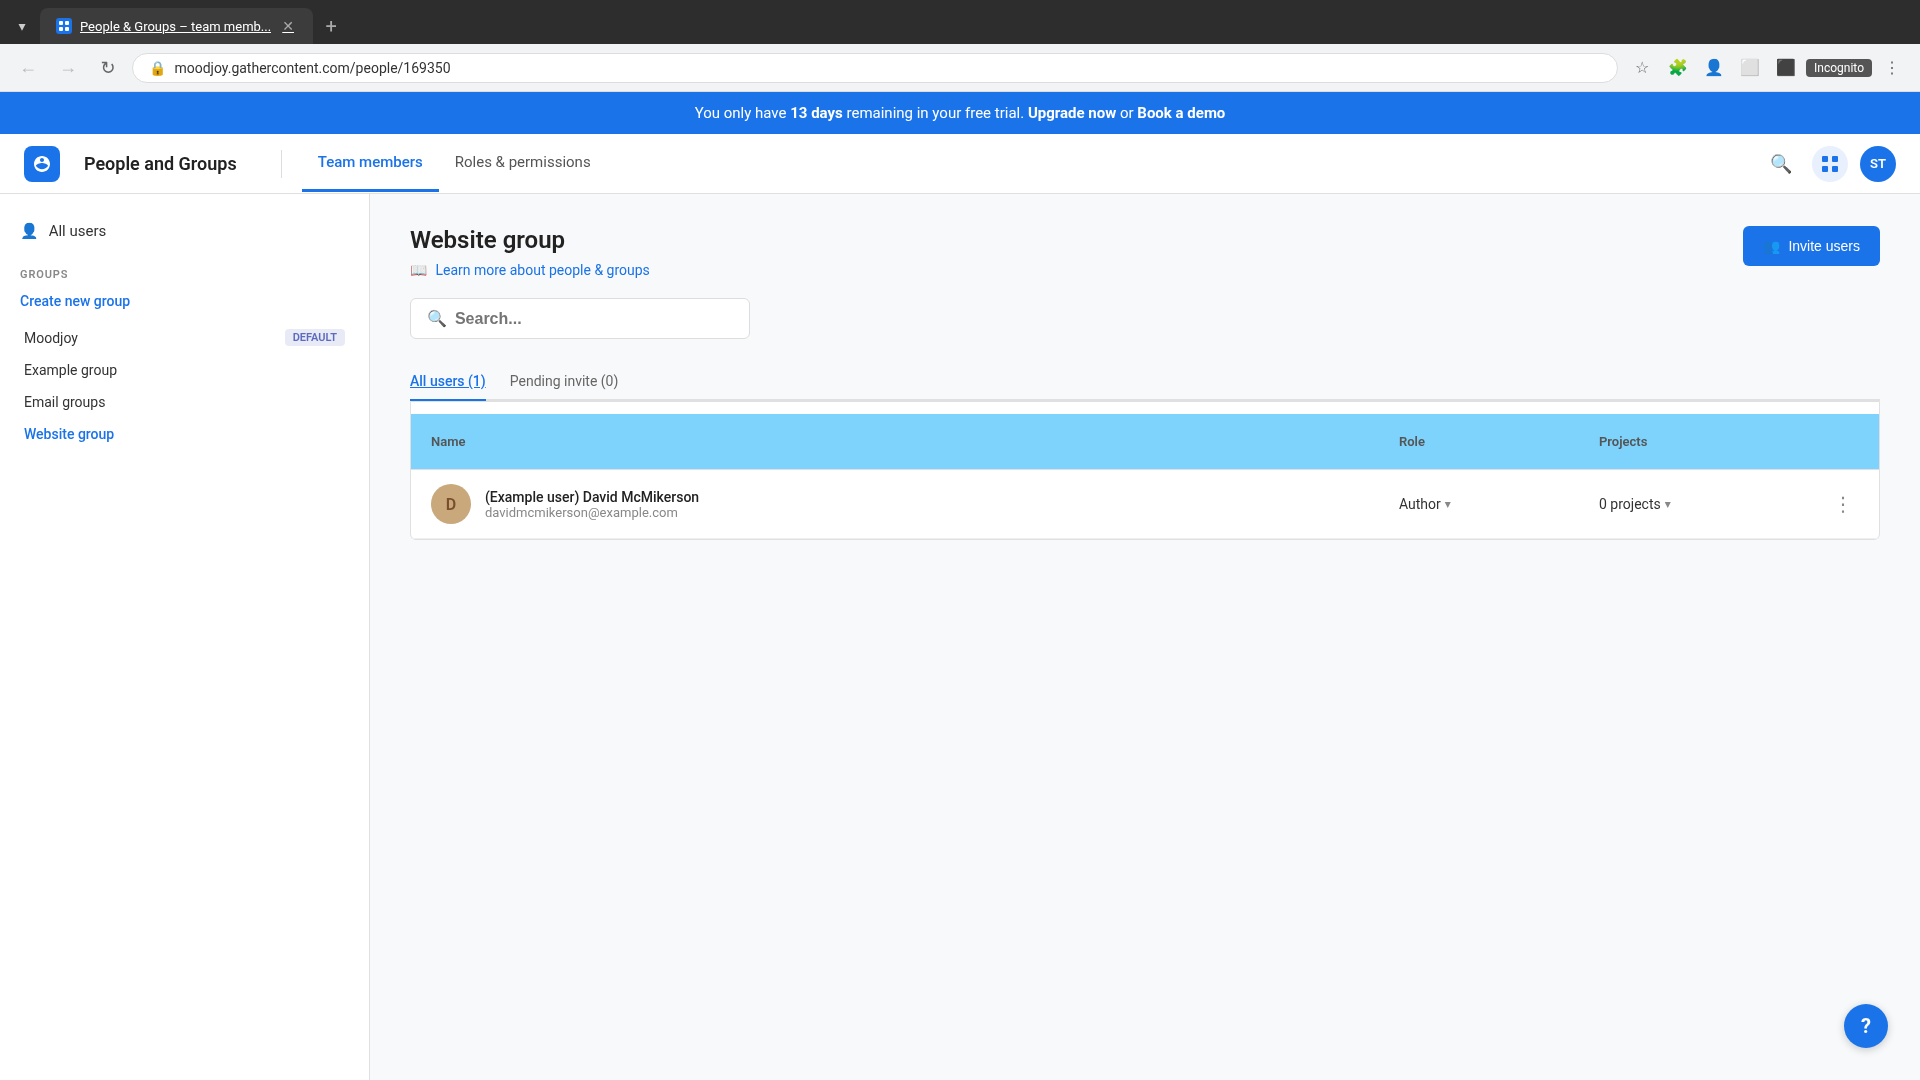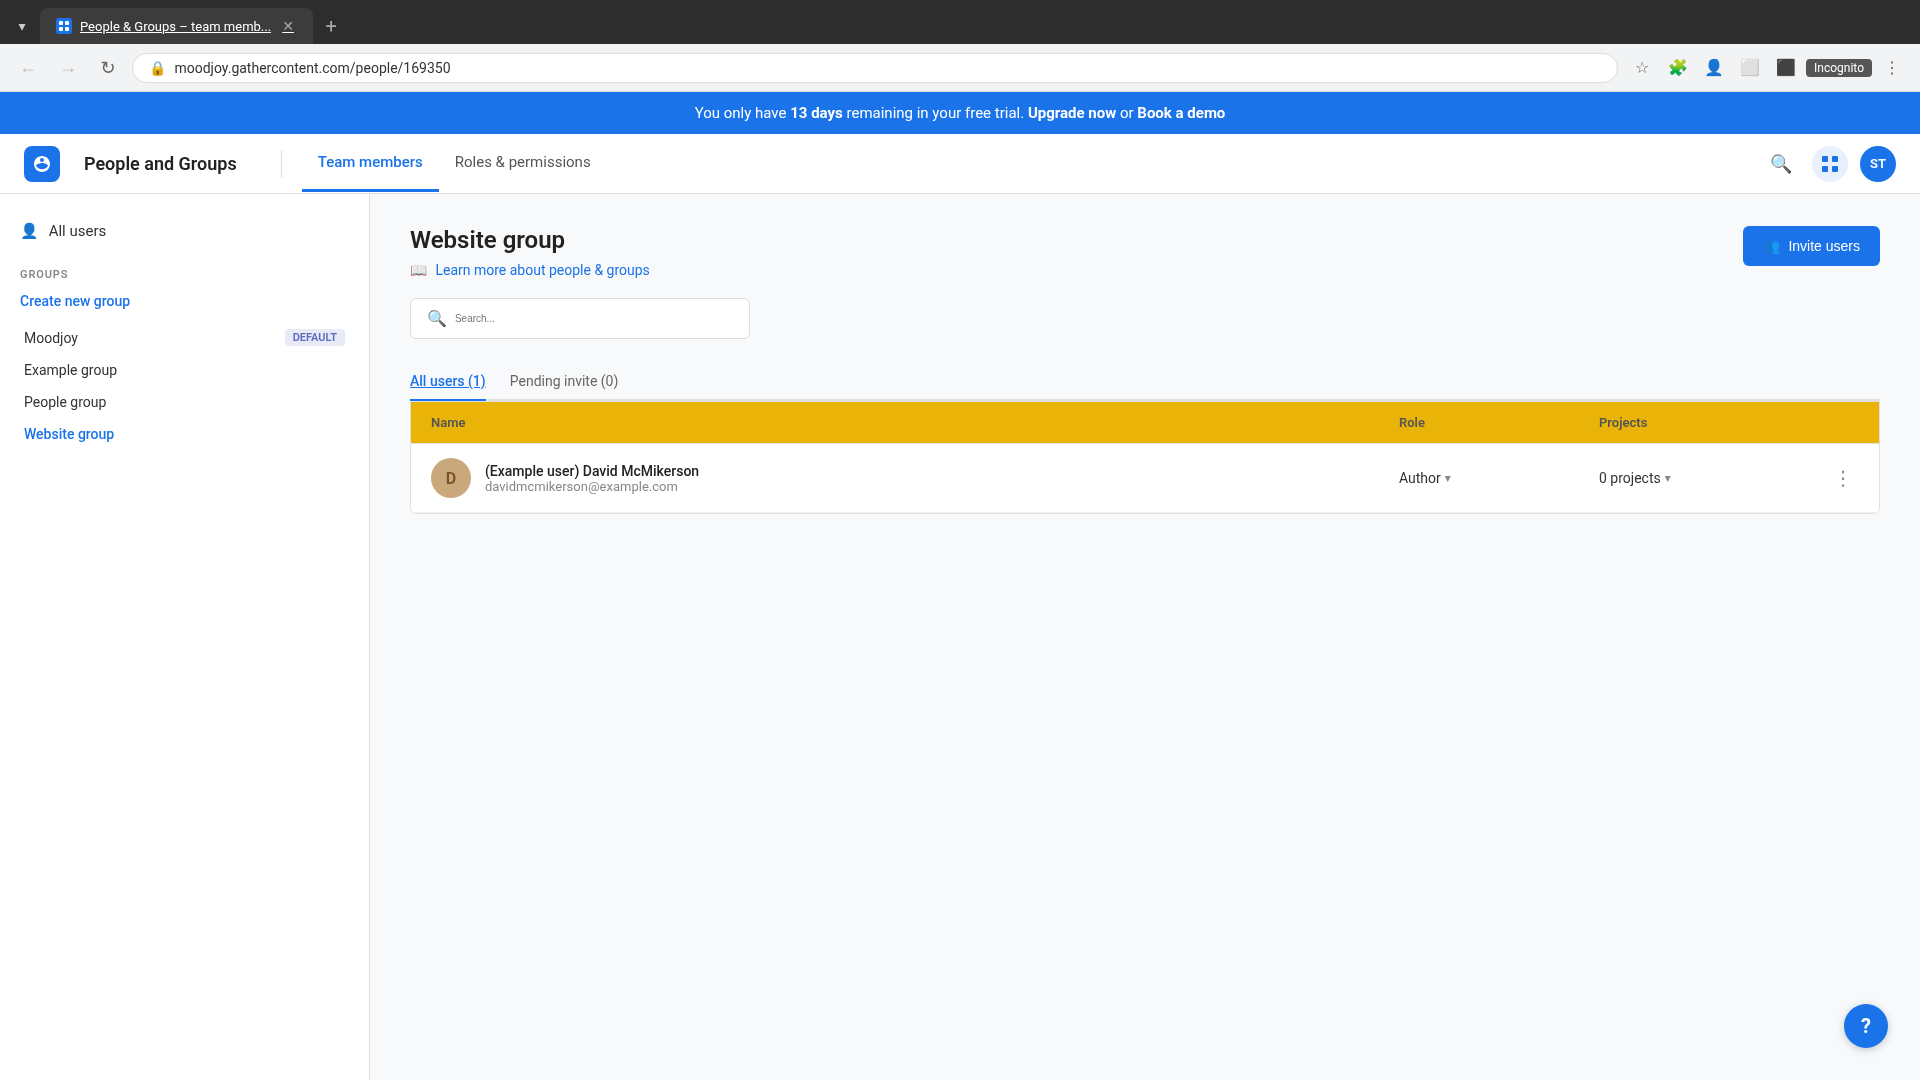--- a/index.html
+++ b/index.html
@@ -59,31 +59,31 @@
 
     
     .main-content { flex: 1; padding: 32px 40px; overflow-y: auto; background: #f8f9fa; }
     .content-header { display: flex; align-items: flex-start; justify-content: space-between; margin-bottom: 20px; }
     .group-title { font-size: 24px; font-weight: 600; color: #222; margin-bottom: 8px; }
     .learn-more-link { display: flex; align-items: center; gap: 8px; color: #1a73e8; font-size: 14px; cursor: pointer; }
     .invite-btn { background: #1a73e8; color: #fff; border: none; border-radius: 6px; padding: 12px 20px; font-size: 14px; font-weight: 500; cursor: pointer; display: flex; align-items: center; gap: 8px; white-space: nowrap; }
 
     
     .search-box { display: flex; align-items: center; gap: 8px; background: #fff; border: 1px solid #ddd; border-radius: 6px; padding: 10px 16px; width: 340px; margin-bottom: 24px; }
-    .search-input { border: none; outline: none; font-size: 10px; color: #701a75; flex: 1; background: transparent; }
+    .search-input { border: none; outline: none; font-size: 16px; color: #701a75; flex: 1; background: transparent; font-weight: bold; }
     .search-icon-wrap { color: #888; font-size: 16px; }
 
     
     .tabs { display: flex; border-bottom: 2px solid #e0e0e0; margin-bottom: 0; }
     .tab { padding: 10px 0; margin-right: 24px; font-size: 14px; color: #666; cursor: pointer; border-bottom: 2px solid transparent; margin-bottom: -2px; }
     .tab.active { color: #1a73e8; border-bottom-color: #1a73e8; font-weight: 500; text-decoration: underline; }
 
     
     .users-table { width: 100%; background: #fff; border: 1px solid #e0e0e0; border-radius: 0 0 6px 6px; }
-    .table-header { display: grid; grid-template-columns: 1fr 200px 200px 60px; padding: 13px 20px; border-bottom: 1px solid #e0e0e0; background: #eab308; }
+    .table-header { display: grid; grid-template-columns: 1fr 200px 200px 60px; padding: 20px 20px; border-bottom: 1px solid #e0e0e0; background: #7dd3fc; margin-top: 12px; }
     .table-header-cell { font-size: 13px; font-weight: 600; color: #555; text-transform: none; }
     .table-row { display: grid; grid-template-columns: 1fr 200px 200px 60px; padding: 14px 20px; border-bottom: 1px solid #f0f0f0; align-items: center; }
     .user-info { display: flex; align-items: center; gap: 14px; }
     .user-avatar-placeholder { width: 40px; height: 40px; border-radius: 50%; background: #c9a87c; display: flex; align-items: center; justify-content: center; font-size: 16px; color: #7a4e2d; font-weight: 600; }
     .user-name { font-size: 14px; font-weight: 500; color: #222; }
     .user-email { font-size: 13px; color: #888; }
     .role-cell { font-size: 14px; color: #333; display: flex; align-items: center; gap: 4px; cursor: pointer; }
     .role-chevron { color: #888; font-size: 12px; }
     .projects-cell { font-size: 14px; color: #333; display: flex; align-items: center; gap: 4px; cursor: pointer; }
     .projects-chevron { color: #888; font-size: 12px; }
@@ -178,21 +178,21 @@
     <a class="sidebar-create-link">Create new group</a>
 
     <div class="sidebar-group-item">
       <span>Moodjoy</span>
       <span class="default-badge">DEFAULT</span>
     </div>
     <div class="sidebar-group-item">
       <span>Example group</span>
     </div>
     <div class="sidebar-group-item">
-      <span>People group</span>
+      <span>Email groups</span>
     </div>
     <div class="sidebar-group-item active">
       <span>Website group</span>
     </div>
   </aside>
 
   <main class="main-content">
     <div class="content-header">
       <div>
         <h1 class="group-title">Website group</h1>

